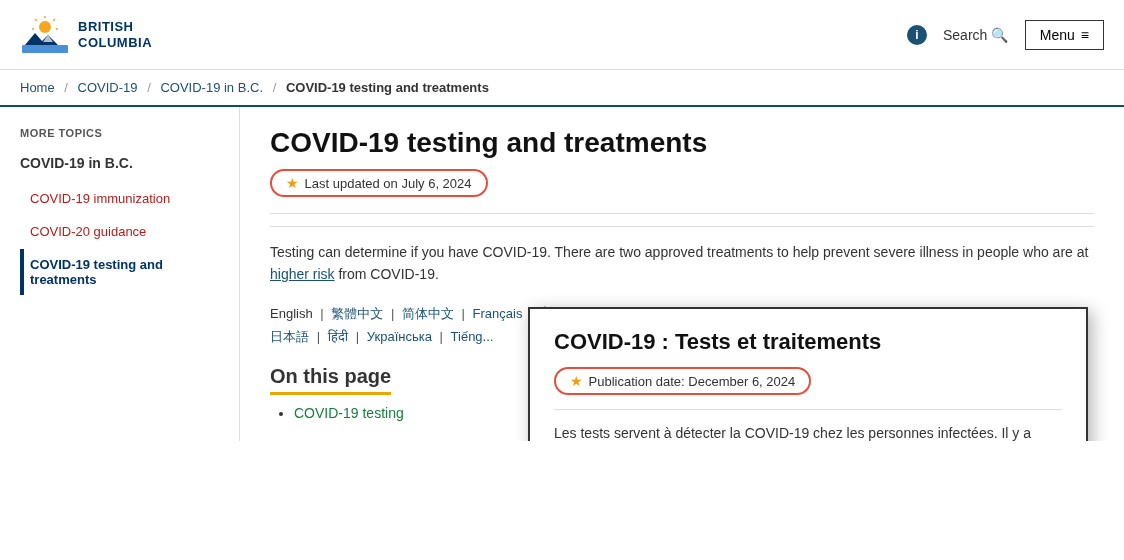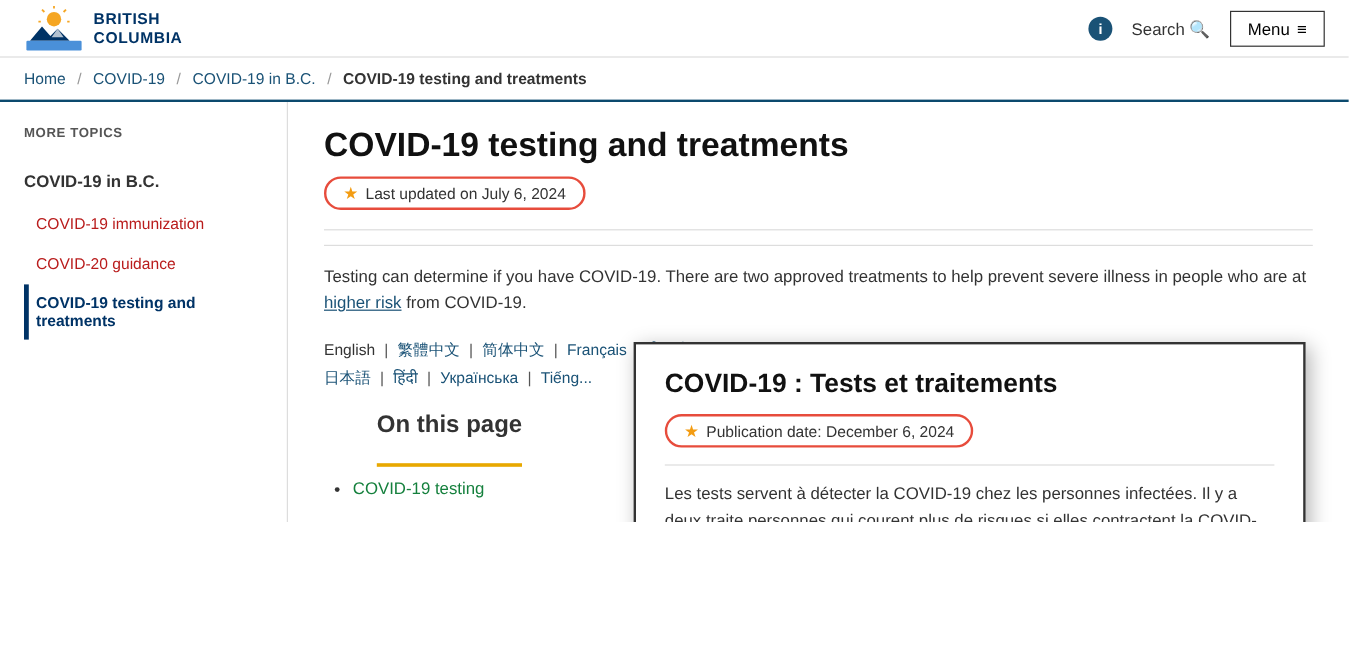--- a/index.html
+++ b/index.html
@@ -5,21 +5,21 @@
     * { box-sizing: border-box; margin: 0; padding: 0; }
     body { font-family: Arial, sans-serif; font-size: 14px; color: #333; background: #fff; width: 1124px; }
 
     
     .header {
       display: flex;
       align-items: center;
       justify-content: space-between;
       padding: 8px 20px;
       border-bottom: 1px solid #ddd;
-      height: 48px;
+      height: 70px;
     }
     .logo-area {
       display: flex;
       align-items: center;
       gap: 8px;
     }
     .logo-svg {
       width: 50px;
       height: 40px;
     }
@@ -93,21 +93,21 @@
       min-width: 240px;
       padding: 20px 10px 20px 20px;
       border-right: 1px solid #ddd;
     }
     .sidebar-more-topics {
       font-size: 11px;
       font-weight: bold;
       color: #555;
       text-transform: uppercase;
       letter-spacing: 0.5px;
-      margin-bottom: 26px;
+      margin-bottom: 16px;
     }
     .sidebar-section-title {
       font-weight: bold;
       font-size: 14px;
       margin-bottom: 12px;
       color: #333;
     }
     .sidebar-item {
       padding: 8px 10px;
       font-size: 13px;
@@ -172,23 +172,22 @@
       line-height: 1.8;
     }
     .languages a { color: #1a5276; text-decoration: none; }
     .lang-sep { margin: 0 4px; color: #555; }
 
     .on-this-page-title {
       font-size: 20px;
       font-weight: bold;
       margin-bottom: 10px;
       border-bottom: 3px solid #e8a800;
-      padding-bottom: 20px;
+      padding-bottom: 4px;
       display: inline-block;
-      margin-left: 44px;
     }
 
     .on-this-page-list {
       list-style: disc;
       padding-left: 24px;
       font-size: 14px;
     }
     .on-this-page-list li a {
       color: #15803d;
       text-decoration: none;

